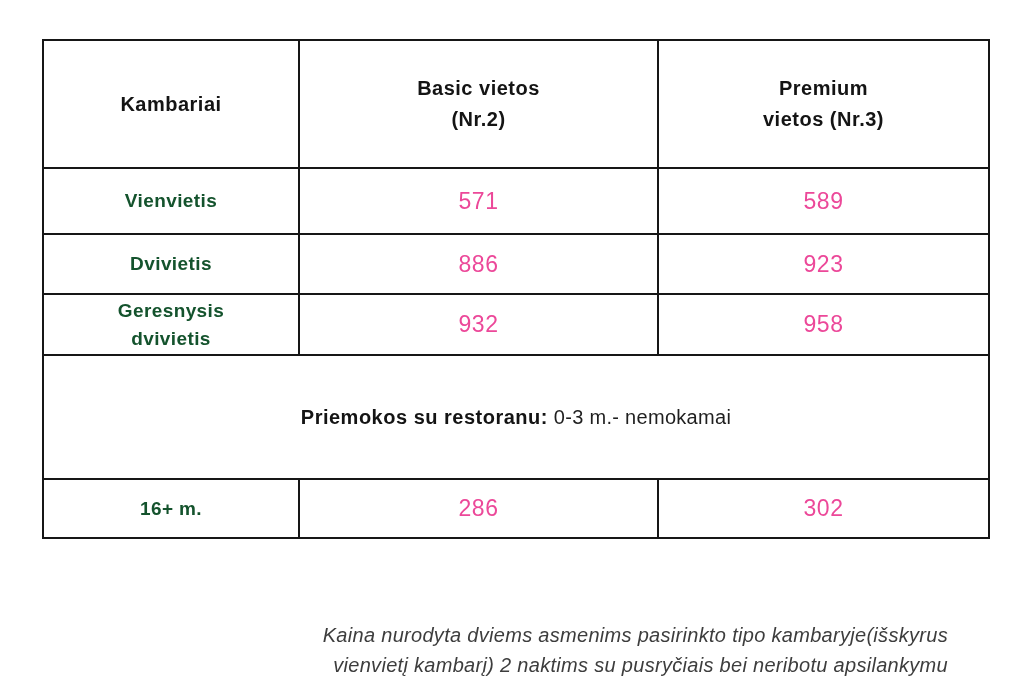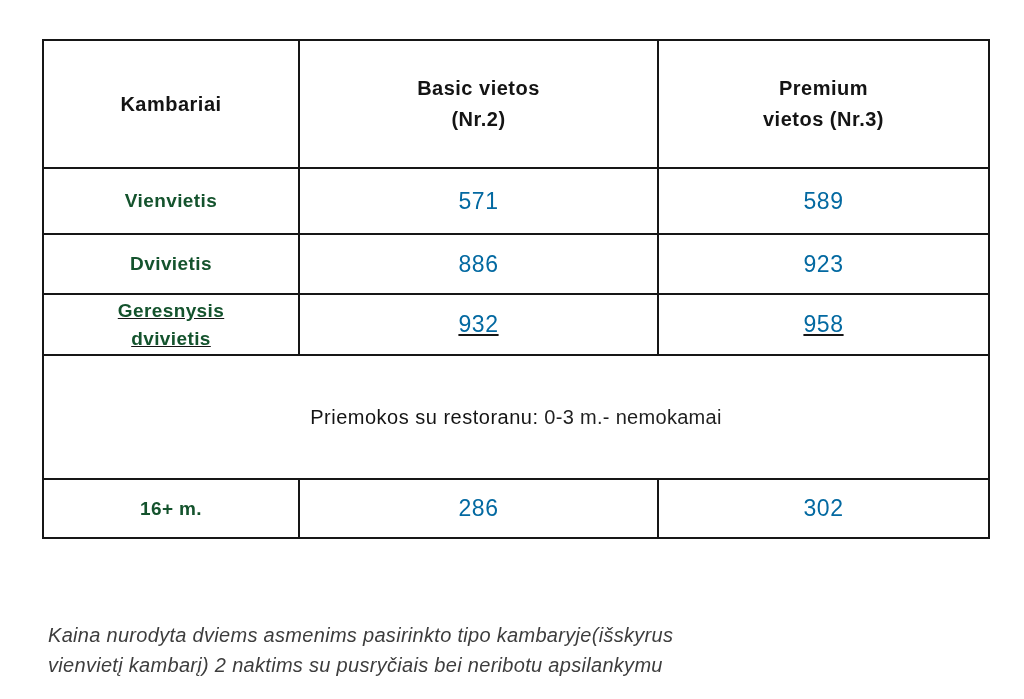--- a/index.html
+++ b/index.html
@@ -47,47 +47,48 @@
     font-size: 19px;
     letter-spacing: 0.4px;
     line-height: 1.45;
     white-space: pre-line;
     color: #14532d;
   }
   td.num {
     font-weight: 400;
     font-size: 23px;
     letter-spacing: 0.6px;
-    color: #0369a1;
+    color: #ec4899;
   }
   tr.room-row-1 { height: 66px; }
   tr.room-row-2 { height: 60px; }
-  tr.room-row-3 { height: 61px; text-decoration: underline; }
+  tr.room-row-3 { height: 61px; }
   tr.note-row   { height: 124px; }
   tr.age-row    { height: 59px; }
   td.note-cell {
     font-size: 20px;
     letter-spacing: 0.3px;
     color: #1f1f1f;
   }
   td.note-cell .note-bold {
-    font-weight: 400;
+    font-weight: 700;
     letter-spacing: 0.5px;
     color: #141414;
   }
   .footnote {
     position: absolute;
     left: 48px;
     top: 597px;
     width: 900px;
     font-style: italic;
     font-size: 20px;
     line-height: 30px;
     letter-spacing: 0.3px;
     color: #3d3d3d;
+    text-align: right;
   }
 </style>
 </head>
 <body>
 
 <div class="page">
 
   <table class="price-table">
     <colgroup>
       <col style="width:256px">

